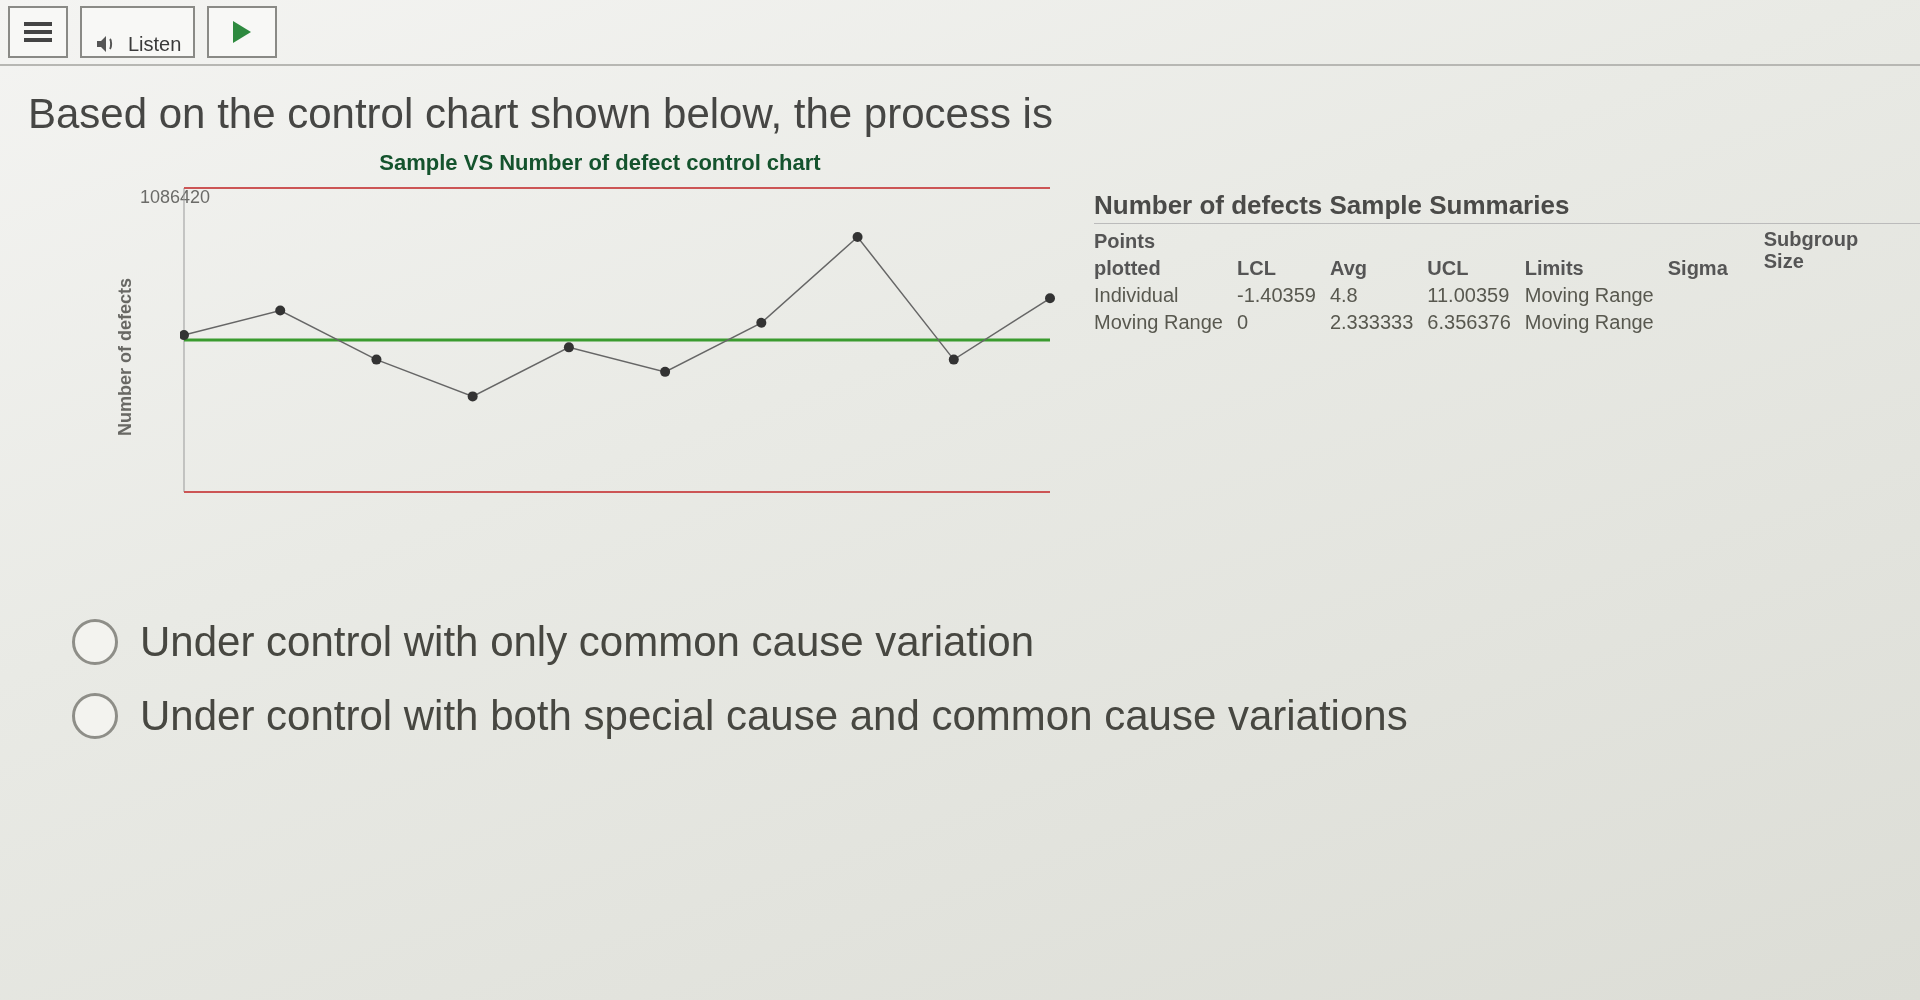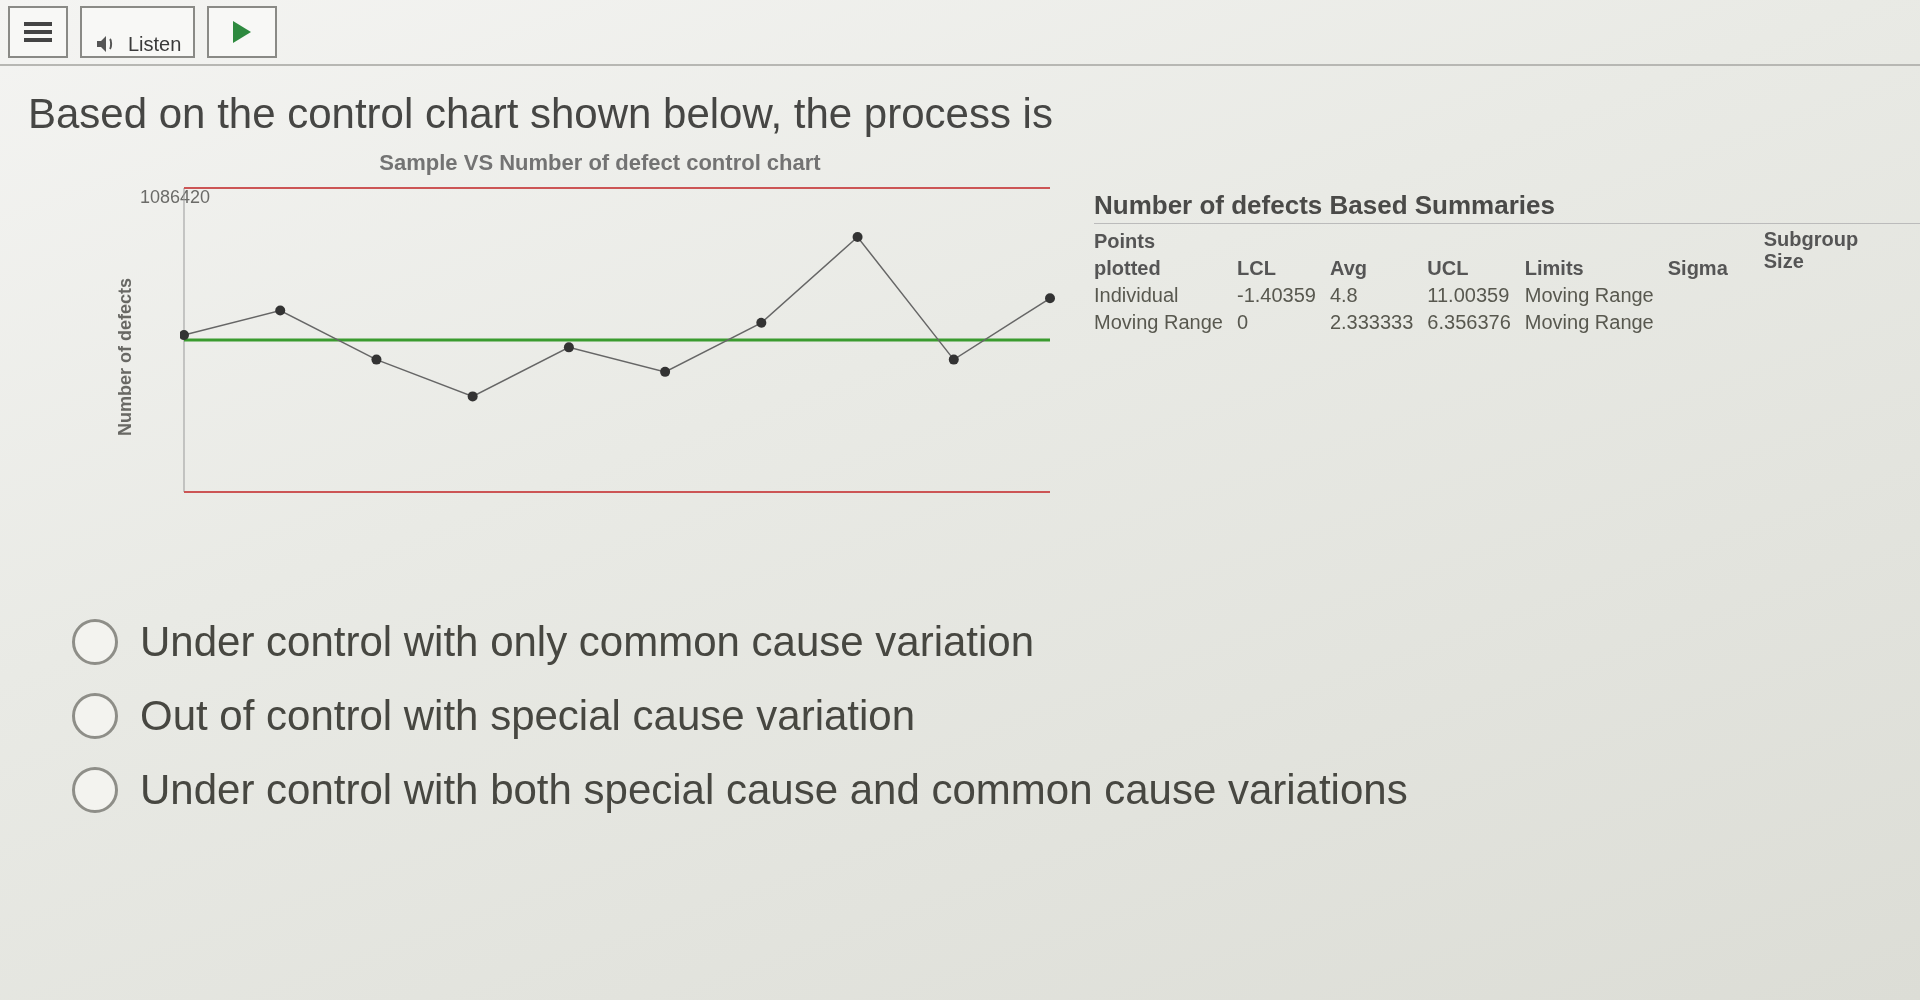--- a/index.html
+++ b/index.html
@@ -72,21 +72,21 @@
   .content-row {
     display: flex;
     align-items: flex-start;
     gap: 0;
     padding-left: 110px;
   }
   .chart-wrap { width: 980px; }
   .chart-title {
     font-size: 22px;
     font-weight: bold;
-    color: #737373;
+    color: #14532d;
     text-align: center;
     margin-bottom: 6px;
   }
   .chart-frame {
     display: flex;
   }
   .ylabel-col {
     width: 30px;
     display: flex;
     align-items: center;
@@ -225,21 +225,21 @@
           <circle cx="485.11111111111114" cy="189.87096774193546" r="5" fill="#333"></circle>
           <circle cx="581.3333333333333" cy="140.83870967741933" r="5" fill="#333"></circle>
           <circle cx="677.5555555555555" cy="55.03225806451612" r="5" fill="#333"></circle>
           <circle cx="773.7777777777777" cy="177.61290322580643" r="5" fill="#333"></circle>
           <circle cx="870" cy="116.3225806451613" r="5" fill="#333"></circle>
         </svg>
     </div>
   </div>
 
   <div class="summary">
-    <div class="summary-title">Number of defects Based Summaries</div>
+    <div class="summary-title">Number of defects Sample Summaries</div>
     <div style="display:flex; gap:22px; align-items:flex-start;">
       <table class="limits">
         <tbody>
             <tr>
           <th>Points</th>
           <th></th>
               <th></th>
               <th></th>
               <th></th>
               <th></th>
@@ -278,19 +278,15 @@
   </div>
 </div>
 
 <div class="options">
   <div class="option">
     <span class="radio"></span>
     <span class="option-text">Under control with only common cause variation</span>
   </div>
   <div class="option">
     <span class="radio"></span>
-    <span class="option-text">Out of control with special cause variation</span>
-  </div>
-  <div class="option">
-    <span class="radio"></span>
     <span class="option-text">Under control with both special cause and common cause variations</span>
   </div>
 </div>
 
 </body></html>

